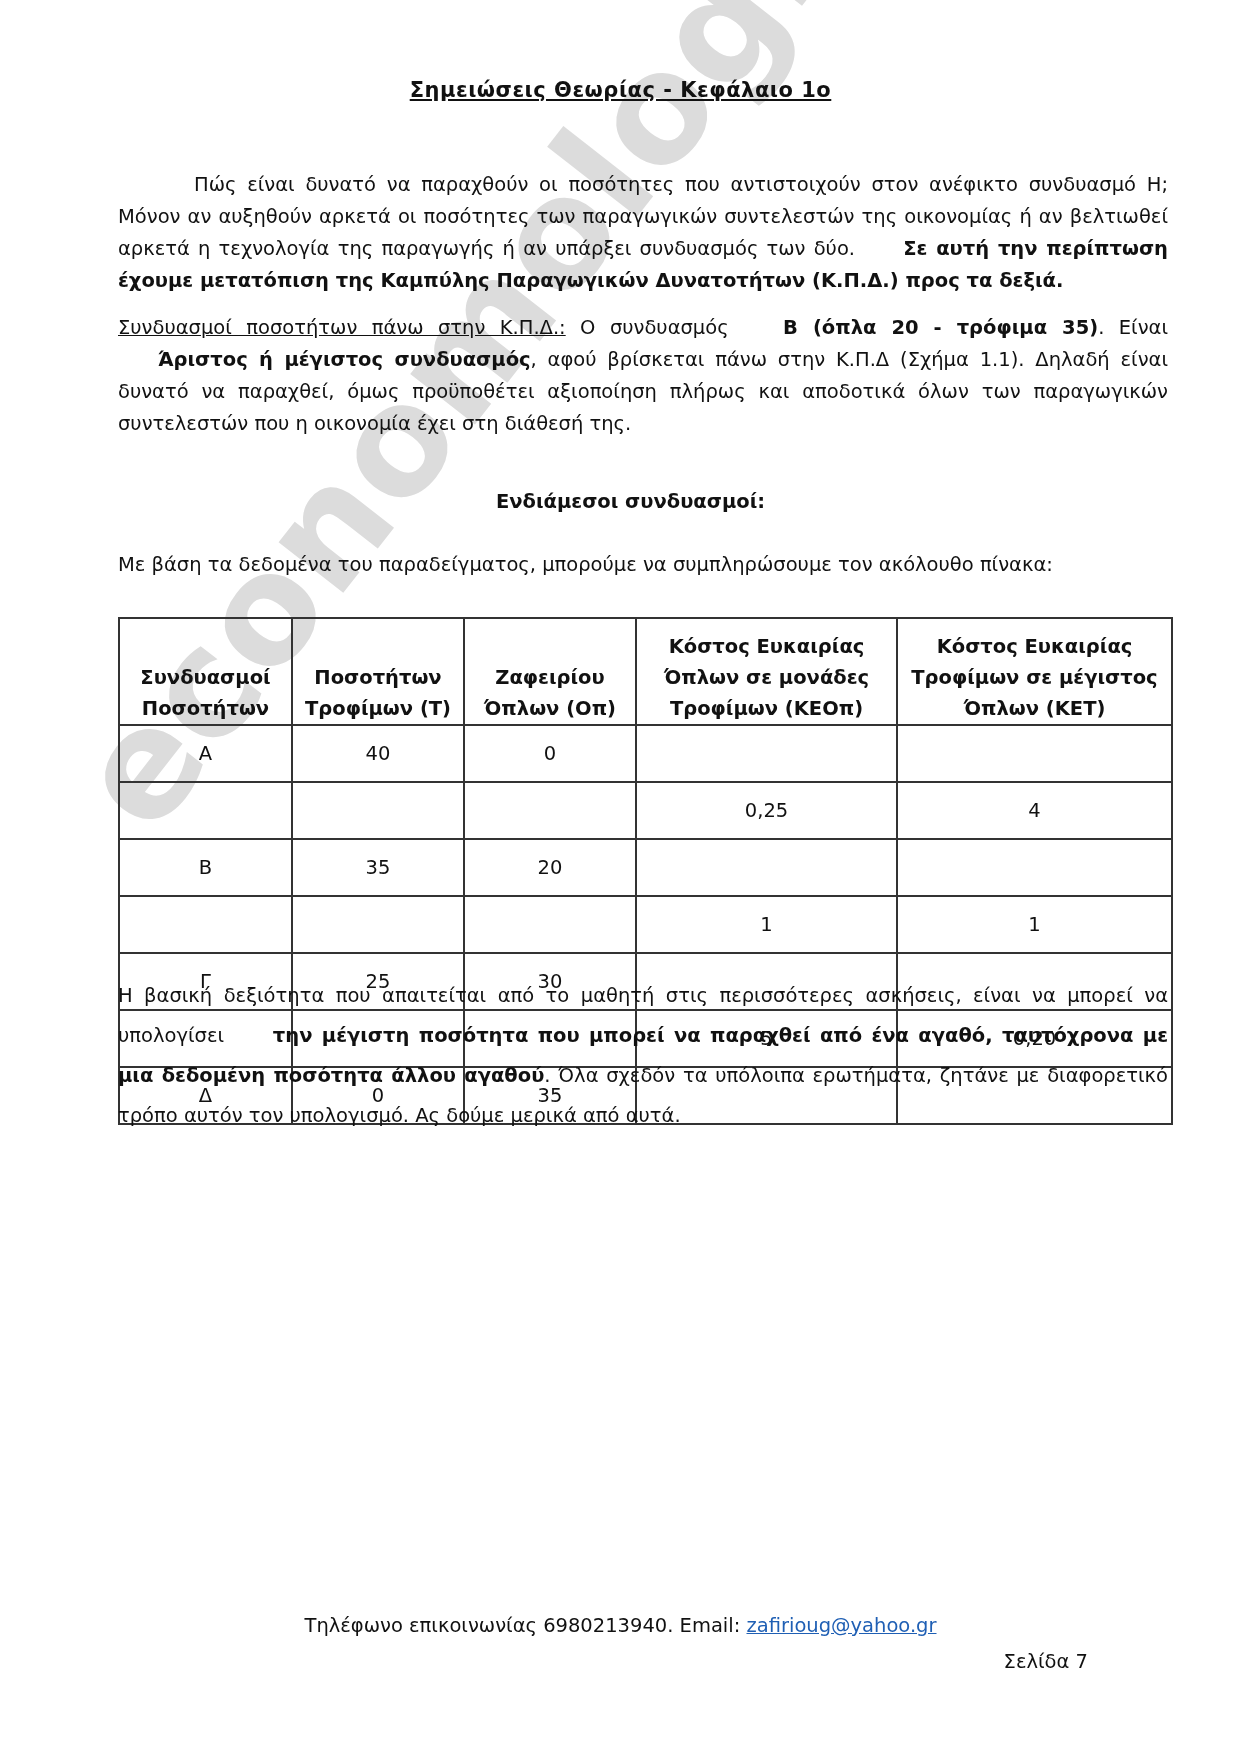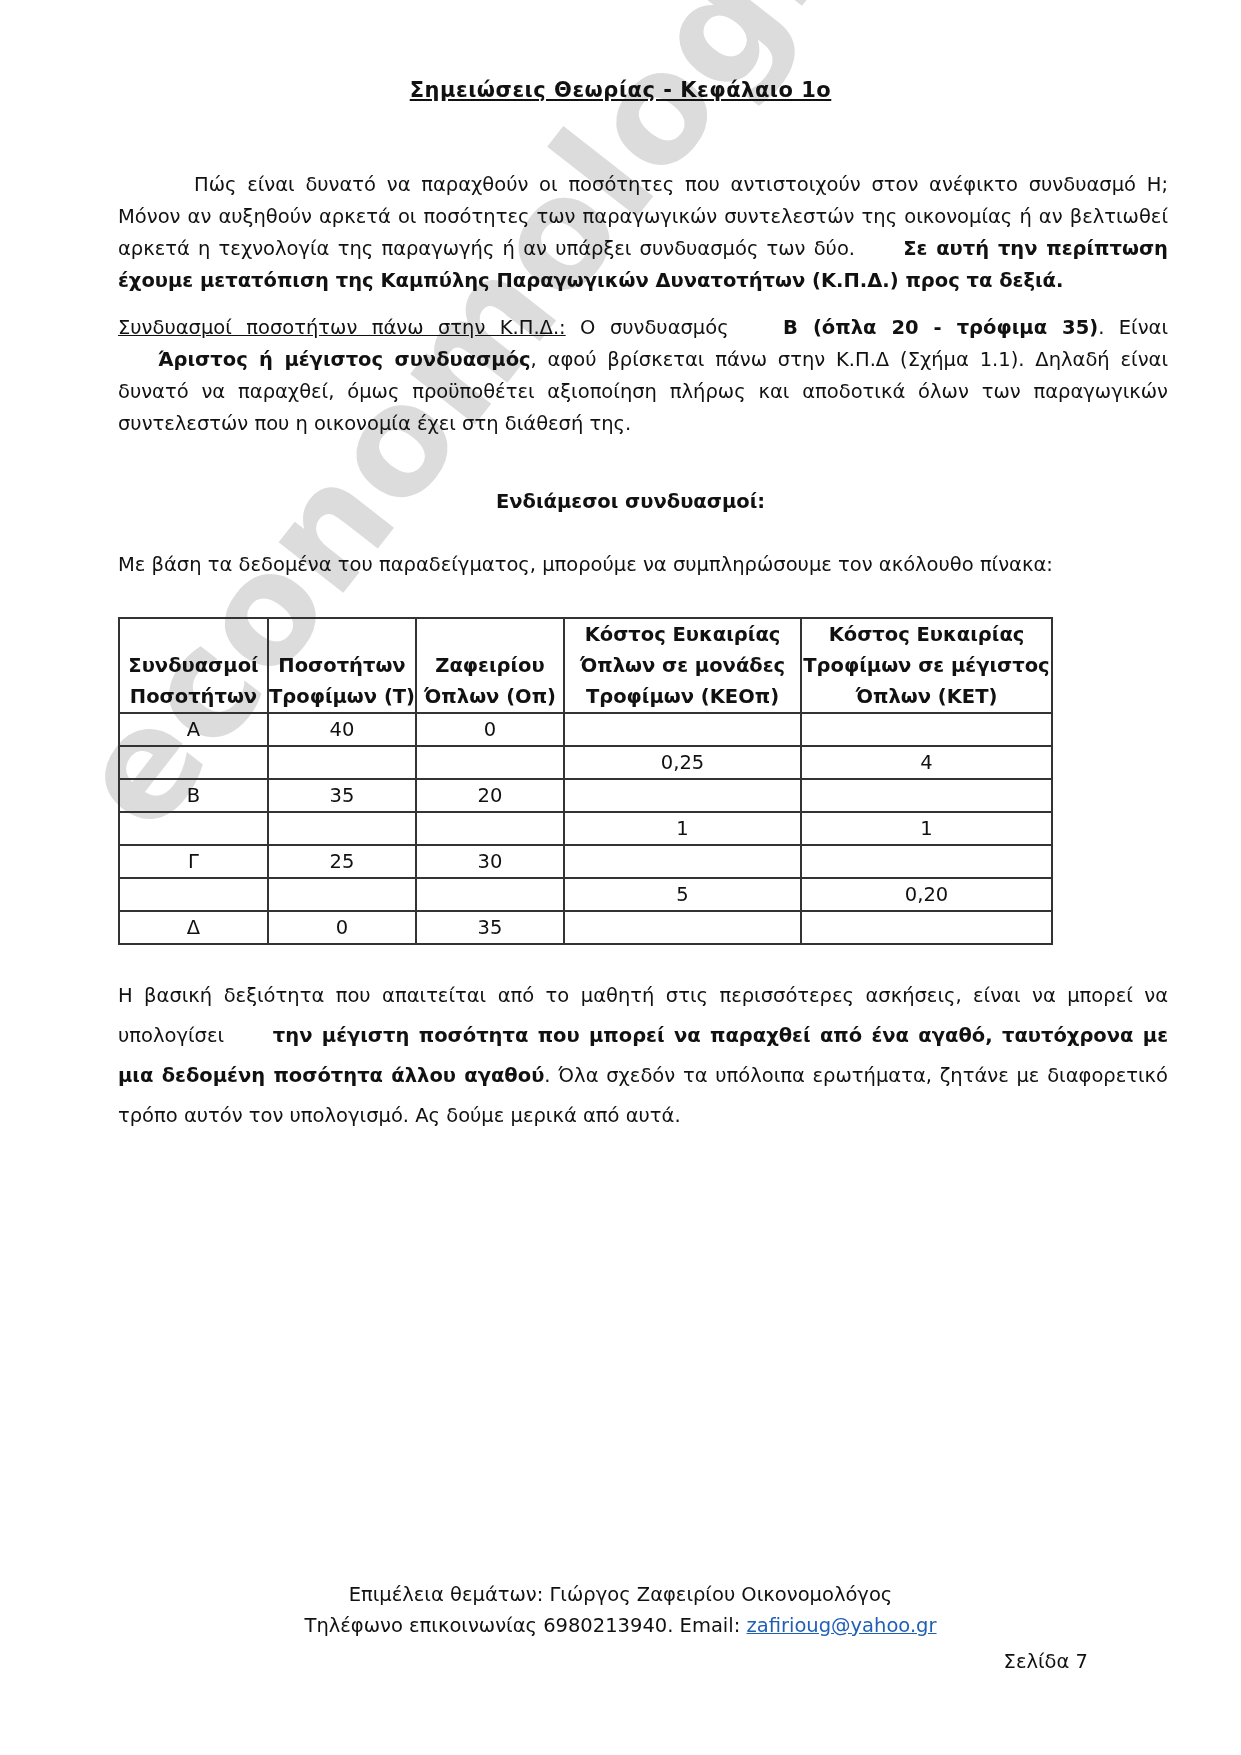--- a/index.html
+++ b/index.html
@@ -18,21 +18,21 @@
   .para b { font-weight: bold; margin-left: 40px; }
   .p1 { top: 169px; }
   .p1 .indent { display: inline-block; width: 76px; }
   .p2 { top: 312px; }
   .u { text-decoration: underline; }
   .subheading { position: absolute; top: 490px; left: 0; width: 100%; text-align: center;
                 font-size: 19.5px; font-weight: bold; padding-left: 10px; }
   .intro { position: absolute; top: 553px; left: 118px; font-size: 19.5px; }
   table.grid { position: absolute; left: 118px; top: 617px; border-collapse: collapse;
                font-size: 19.5px; }
-  table.grid th, table.grid td { border: 2px solid #333; text-align: center; padding: 0; }
+  table.grid th, table.grid td { border: 2px solid #333; text-align: center; padding: 12px; }
   table.grid th { font-weight: bold; height: 92px; line-height: 31px; vertical-align: bottom;
                   padding-bottom: 0; }
   table.grid td { height: 31px; line-height: 31px; }
   .c1 { width: 147px; } .c2 { width: 146px; } .c3 { width: 146px; }
   .c4 { width: 235px; } .c5 { width: 249px; }
   .p3 { top: 976px; line-height: 40px; }
   .footer { position: absolute; left: 0; width: 100%; text-align: center; font-size: 19.5px; }
   .f1 { top: 1583px; padding-left: 0px; }
   .f2 { top: 1614px; }
   .email { color: #1f5fb4; text-decoration: underline; text-align: right; }
@@ -119,19 +119,18 @@
           <td></td>
           <td></td>
         </tr>
       </tbody>
     </table>
 
     <p class="para p3" style="margin:0;">
       <span>Η βασική δεξιότητα που απαιτείται από το μαθητή στις περισσότερες ασκήσεις, είναι να μπορεί να υπολογίσει </span><b>την μέγιστη ποσότητα που μπορεί να παραχθεί από ένα αγαθό, ταυτόχρονα με μια δεδομένη ποσότητα άλλου αγαθού</b><span>. Όλα σχεδόν τα υπόλοιπα ερωτήματα, ζητάνε με διαφορετικό τρόπο αυτόν τον υπολογισμό. Ας δούμε μερικά από αυτά.</span>
     </p>
 
-    <div class="footer f1">Επιμέλεια θεμάτων: Γιώργος Ζαφειρίου Οικονομολόγος</div>
     <div class="footer f2">
       <span>Τηλέφωνο επικοινωνίας 6980213940. Email: </span><a class="email">zafirioug@yahoo.gr</a>
     </div>
     <div class="pageno">Σελίδα 7</div>
   </div>
 </div>
 
 </body></html>

